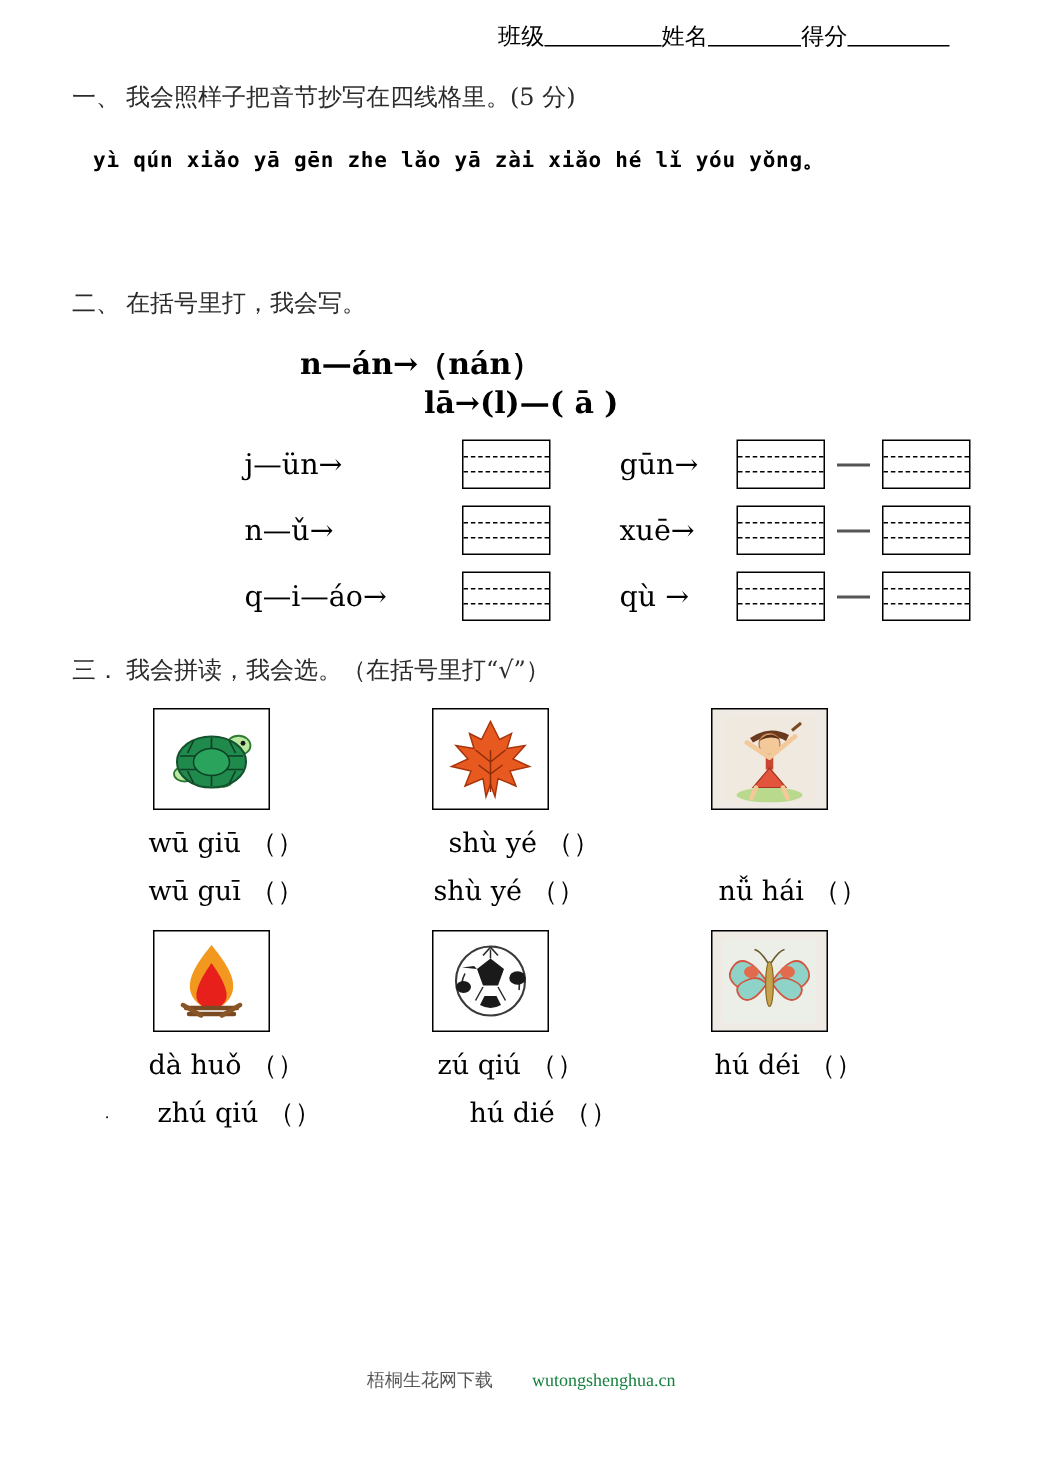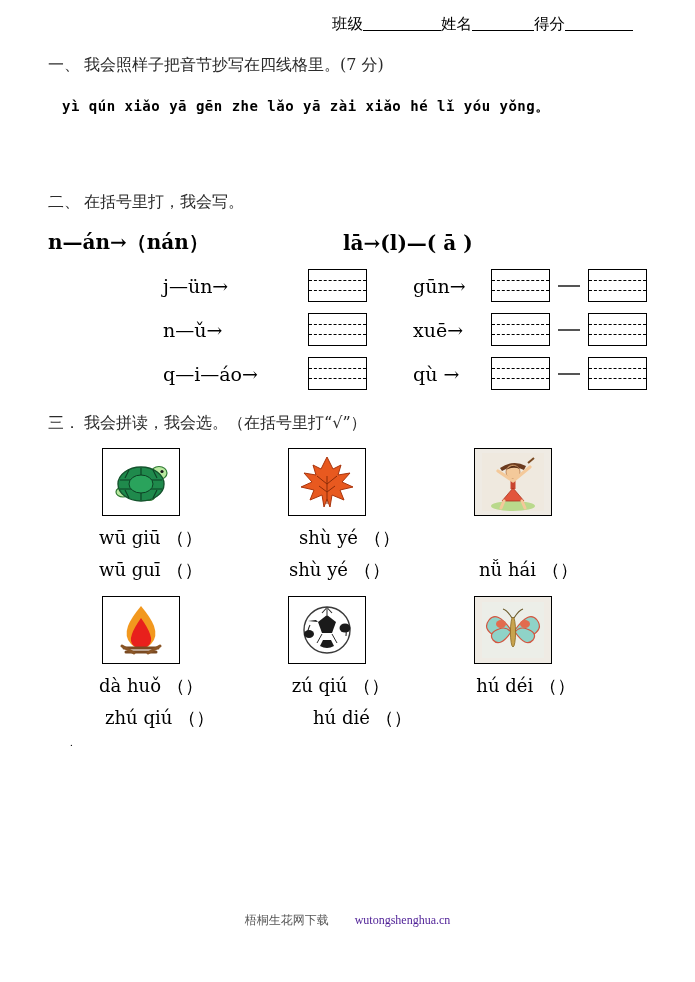--- a/index.html
+++ b/index.html
@@ -73,20 +73,21 @@
   .blank-space { height: 56px; }
 
   
   .examples {
     margin-top: 16px;
     display: flex;
     align-items: center;
     font-weight: bold;
     font-size: 20px;
     font-family: "DejaVu Serif", "Liberation Serif", serif;
+    flex-direction: column;
   }
   .ex-a { width: 295px; white-space: nowrap; }
   .ex-b { white-space: nowrap; }
 
   .rows { margin-top: 10px; }
   .ex-row {
     display: flex;
     align-items: center;
     height: 39px;
     margin-bottom: 5px;
@@ -193,35 +194,35 @@
     top: 898px;
     text-align: center;
     font-size: 12px;
     color: #555;
     font-family: "DejaVu Serif", "Liberation Serif", serif;
     white-space: nowrap;
   }
   .footer .site {
     margin-left: 26px;
     font-family: "Liberation Serif", serif;
-    color: #4c1d95;
+    color: #15803d;
   }
 </style>
 </head>
 <body>
 
 <div class="page">
 
 
   <div class="idline">
     <span>班级</span><span class="fld w-long"></span><span>姓名</span><span class="fld w-mid"></span><span>得分</span><span class="fld w-short"></span>
   </div>
 
   <div class="sec-head">
-    <span class="sec-num">一、</span><span>我会照样子把音节抄写在四线格里。(7 分)</span>
+    <span class="sec-num">一、</span><span>我会照样子把音节抄写在四线格里。(5 分)</span>
   </div>
 
   <div class="pinyin-sentence">yì qún xiǎo yā gēn zhe  lǎo yā zài  xiǎo hé lǐ yóu yǒng。</div>
 
   <div class="blank-space"></div>
 
   <div class="sec-head">
     <span class="sec-num">二、</span><span>在括号里打，我会写。</span>
   </div>
 

